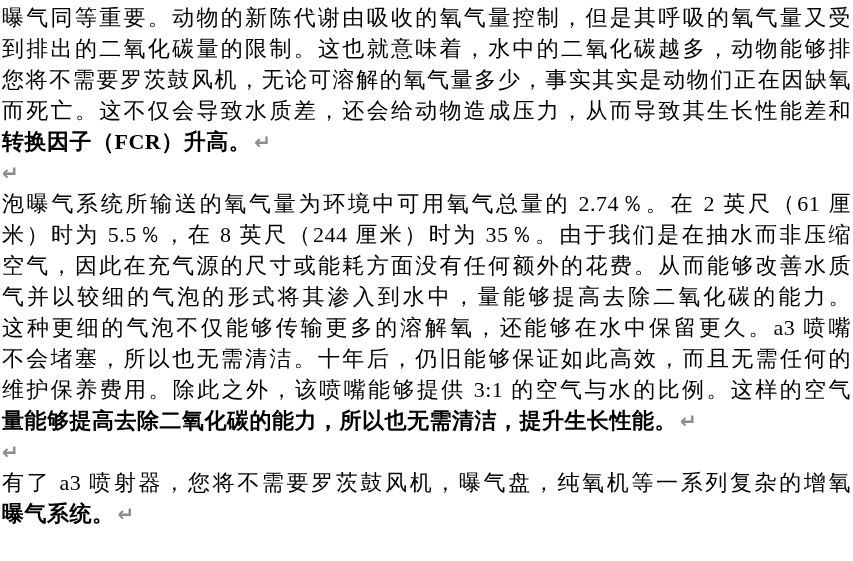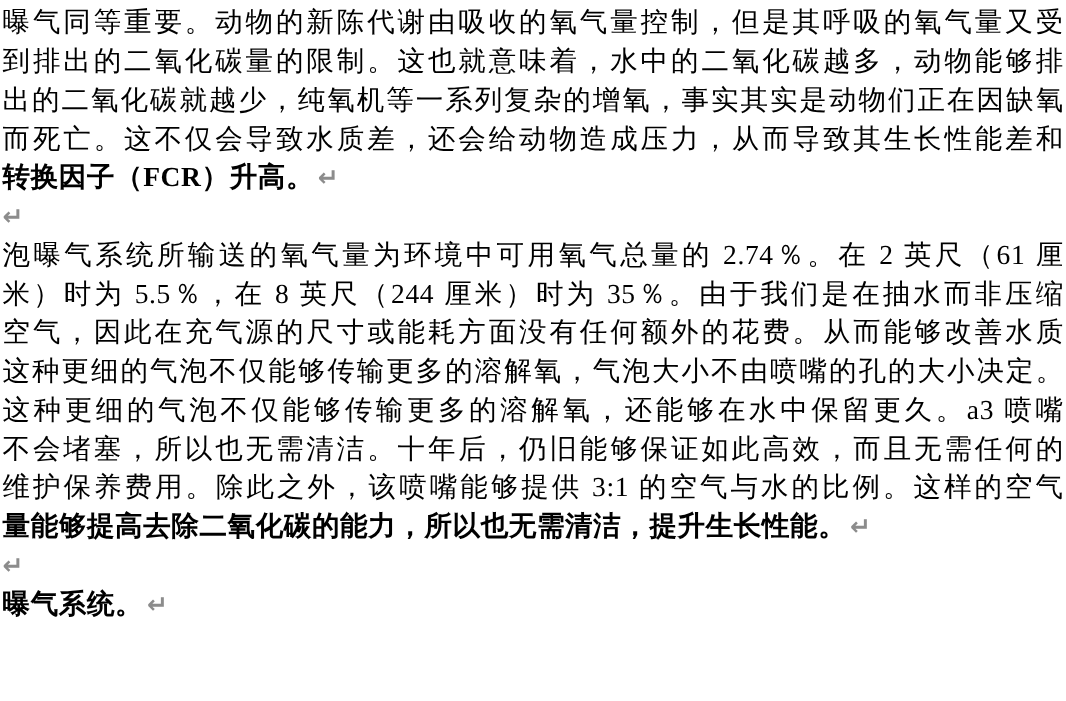--- a/index.html
+++ b/index.html
@@ -48,36 +48,37 @@
     letter-spacing: 0;
   }
 </style>
 </head>
 <body>
 
 <div class="doc-page" id="doc">
     <div>
       <div class="text-line justified"><span class="line-text">曝气同等重要。动物的新陈代谢由吸收的氧气量控制，但是其呼吸的氧气量又受</span></div>
       <div class="text-line justified"><span class="line-text">到排出的二氧化碳量的限制。这也就意味着，水中的二氧化碳越多，动物能够排</span></div>
-      <div class="text-line justified"><span class="line-text">出的二氧化碳就越少，纯氧机等一系列复杂的增氧，事实其实是动物们正在因缺氧</span></div>
+      <div class="text-line justified"><span class="line-text">您将不需要罗茨鼓风机，无论可溶解的氧气量多少，事实其实是动物们正在因缺氧</span></div>
       <div class="text-line justified"><span class="line-text">而死亡。这不仅会导致水质差，还会给动物造成压力，从而导致其生长性能差和</span></div>
       <div class="text-line para-end"><span class="line-text">转换因子（FCR）升高。</span><span class="para-mark">↵</span></div>
     </div>
     <div>
       <div class="text-line para-end"><span class="para-mark" style="margin-left: 0px;">↵</span></div>
     </div>
     <div>
       <div class="text-line justified"><span class="line-text">泡曝气系统所输送的氧气量为环境中可用氧气总量的 2.74％。在 2 英尺（61 厘</span></div>
       <div class="text-line justified"><span class="line-text">米）时为 5.5％，在 8 英尺（244 厘米）时为 35％。由于我们是在抽水而非压缩</span></div>
       <div class="text-line justified"><span class="line-text">空气，因此在充气源的尺寸或能耗方面没有任何额外的花费。从而能够改善水质</span></div>
-      <div class="text-line justified"><span class="line-text">这种更细的气泡不仅能够传输更多的溶解氧，气泡大小不由喷嘴的孔的大小决定。</span></div>
+      <div class="text-line justified"><span class="line-text">气并以较细的气泡的形式将其渗入到水中，量能够提高去除二氧化碳的能力。</span></div>
       <div class="text-line justified"><span class="line-text">这种更细的气泡不仅能够传输更多的溶解氧，还能够在水中保留更久。a3 喷嘴</span></div>
       <div class="text-line justified"><span class="line-text">不会堵塞，所以也无需清洁。十年后，仍旧能够保证如此高效，而且无需任何的</span></div>
       <div class="text-line justified"><span class="line-text">维护保养费用。除此之外，该喷嘴能够提供 3:1 的空气与水的比例。这样的空气</span></div>
       <div class="text-line para-end"><span class="line-text">量能够提高去除二氧化碳的能力，所以也无需清洁，提升生长性能。</span><span class="para-mark">↵</span></div>
     </div>
     <div>
       <div class="text-line para-end"><span class="para-mark" style="margin-left: 0px;">↵</span></div>
     </div>
     <div>
+      <div class="text-line justified"><span class="line-text">有了 a3 喷射器，您将不需要罗茨鼓风机，曝气盘，纯氧机等一系列复杂的增氧</span></div>
       <div class="text-line para-end"><span class="line-text">曝气系统。</span><span class="para-mark">↵</span></div>
     </div>
   </div>
 
 </body></html>

